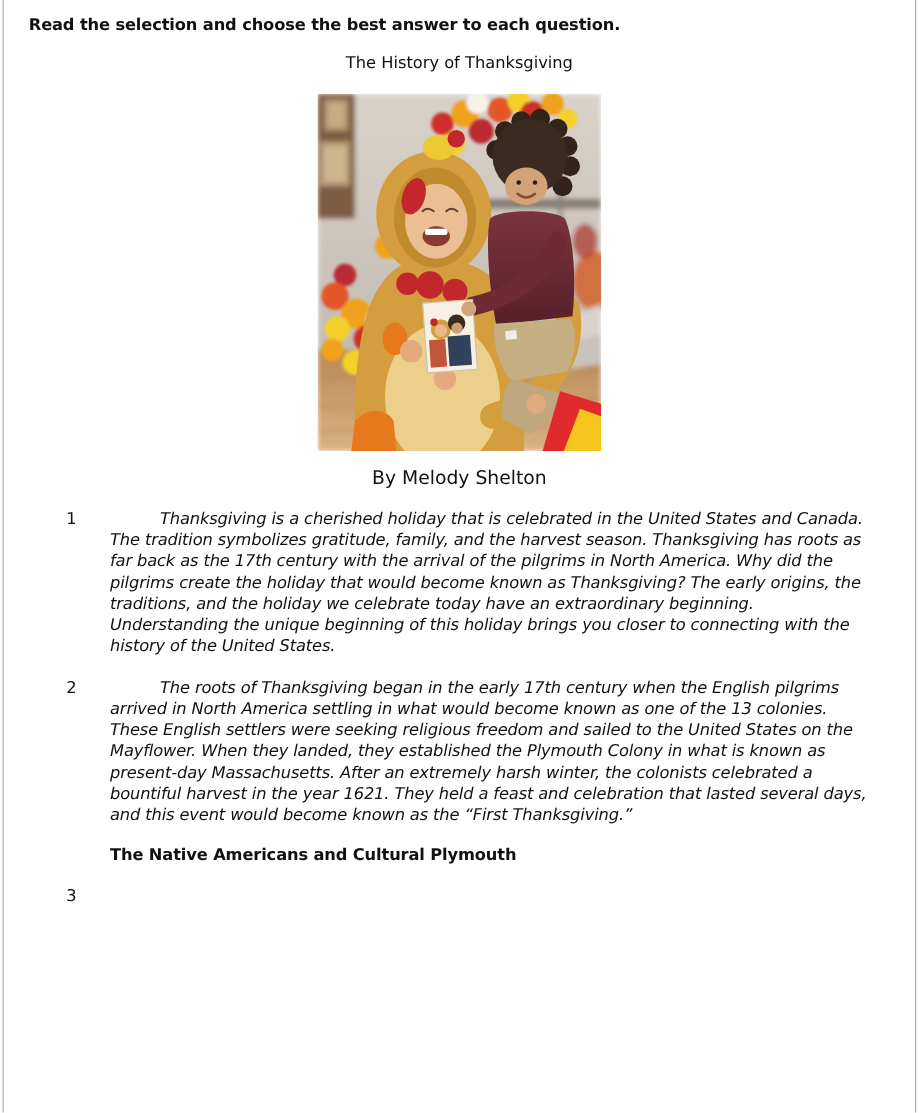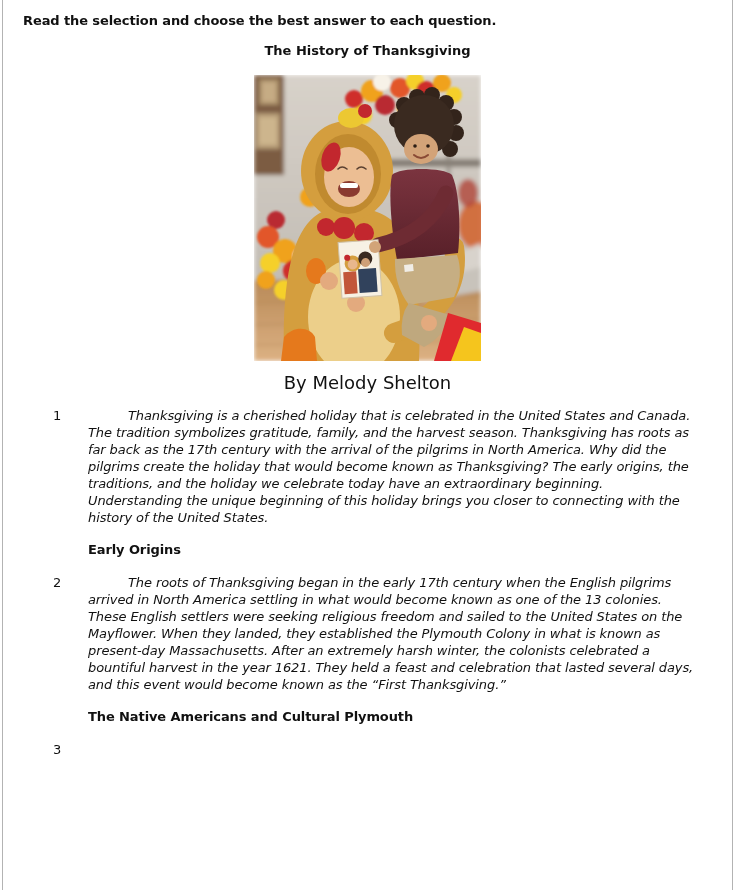--- a/index.html
+++ b/index.html
@@ -29,33 +29,33 @@
     margin: 0 0 0 20px;
     font-size: 13px;
     font-weight: bold;
     line-height: 17px;
     letter-spacing: -0.1px;
   }
   .article-title {
     margin: 13px 0 0 0;
     text-align: center;
     font-size: 13px;
-    font-weight: bold;
+    font-weight: normal;
     line-height: 17px;
   }
   .photo-wrap {
     width: 227px;
     height: 286px;
     margin: 16px auto 0 auto;
     overflow: hidden;
   }
   .byline {
     margin: 13px 0 0 0;
     text-align: center;
-    font-size: 18px;
+    font-size: 15px;
     line-height: 17px;
   }
   .para {
     position: relative;
     margin: 16px 0 0 50px;
     font-size: 13px;
     line-height: 17px;
     letter-spacing: -0.1px;
   }
   .para-num {
@@ -216,21 +216,20 @@
     </svg>
   </div>
 
   <p class="byline">By Melody Shelton</p>
 
   <div class="para">
     <span class="para-num">1</span>
     <p class="para-text">Thanksgiving is a cherished holiday that is celebrated in the United States and Canada. The tradition symbolizes gratitude, family, and the harvest season. Thanksgiving has roots as far back as the 17th century with the arrival of the pilgrims in North America.  Why did the pilgrims create the holiday that would become known as Thanksgiving?  The early origins, the traditions, and the holiday we celebrate today have an extraordinary beginning. Understanding the unique beginning of this holiday brings you closer to connecting with the history of the United States.</p>
   </div>
 
-  <h2 class="section-heading">Early Origins</h2>
 
   <div class="para">
     <span class="para-num">2</span>
     <p class="para-text">The roots of Thanksgiving began in the early 17th century when the English pilgrims arrived in North America settling in what would become known as one of the 13 colonies.  These English settlers were seeking religious freedom and sailed to the United States on the Mayflower. When they landed, they established the Plymouth Colony in what is known as present-day Massachusetts.  After an extremely harsh winter, the colonists celebrated a bountiful harvest in the year 1621.  They held a feast and celebration that lasted several days, and this event would become known as the “First Thanksgiving.”</p>
   </div>
 
   <h2 class="section-heading">The Native Americans and Cultural Plymouth</h2>
 
   <div class="para">
     <span class="para-num">3</span>

